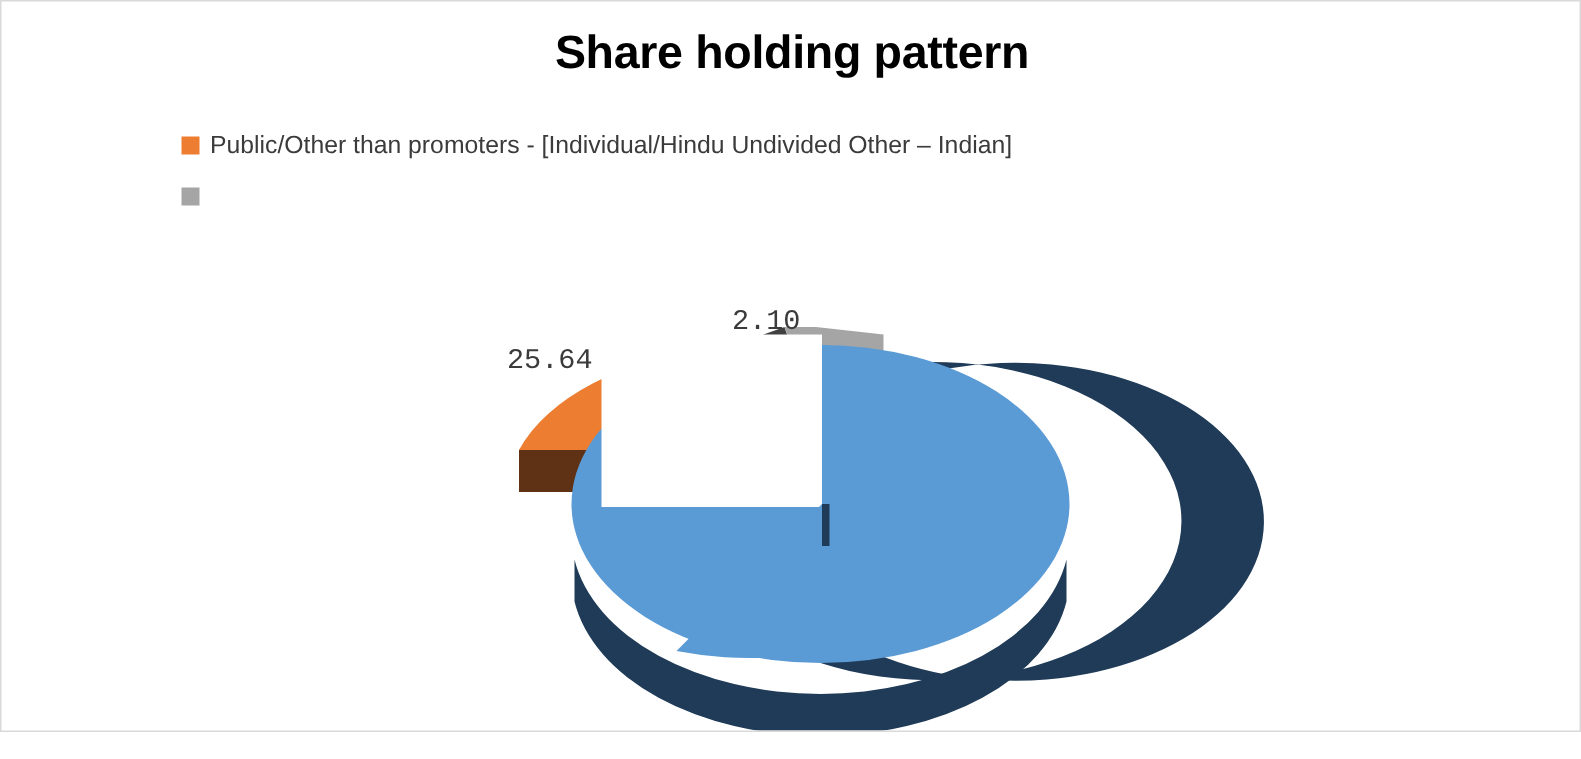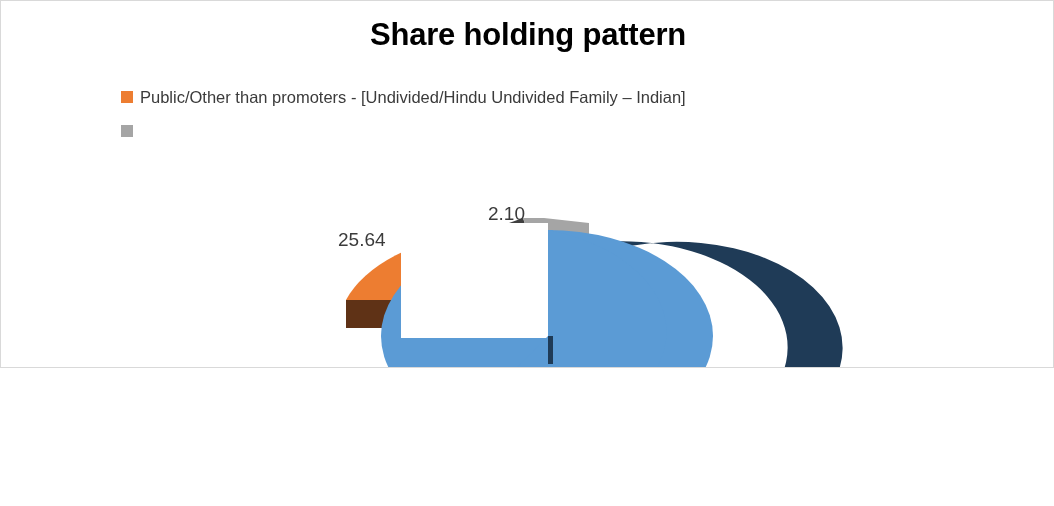--- a/index.html
+++ b/index.html
@@ -6,21 +6,21 @@
     margin: 0;
     padding: 0;
     background: #ffffff;
   }
   body {
     font-family: "Liberation Sans", sans-serif;
   }
   #chart-frame {
     position: relative;
     width: 1054px;
-    height: 368px;
+    height: 488px;
     box-sizing: border-box;
     background: #ffffff;
     border: 1px solid #d9d9d9;
     overflow: hidden;
   }
   #chart-title {
     position: absolute;
     left: 0;
     top: 16px;
     width: 1054px;
@@ -65,39 +65,39 @@
   .pie-svg {
     position: absolute;
     left: 0;
     top: 0;
   }
   .data-label {
     position: absolute;
     font-size: 19px;
     color: #3b3b3b;
     white-space: nowrap;
-    font-family: Liberation Sans, sans-serif;
+    font-family: Liberation Mono, monospace;
   }
   #label-nri   { left: 487px; top: 16px; }
   #label-pub   { left: 337px; top: 42px; }
   #label-prom  { left: 660px; top: 255px; margin-top: 43px; }
 </style>
 </head>
 <body>
 
 <div id="chart-frame">
 
   <div id="chart-title">Share holding pattern</div>
 
   <div id="legend">
 
 
     <div class="legend-row">
       <span class="legend-swatch" style="background:#ed7d31;"></span>
-      <span class="legend-label">Public/Other than promoters - [Undivided/Hindu Undivided Family – Indian]</span>
+      <span class="legend-label">Public/Other than promoters - [Individual/Hindu Undivided Other – Indian]</span>
     </div>
 
     <div class="legend-row">
       <span class="legend-swatch" style="background:#a5a5a5;"></span>
     </div>
 
   </div>
 
   <div id="pie-area">
 

